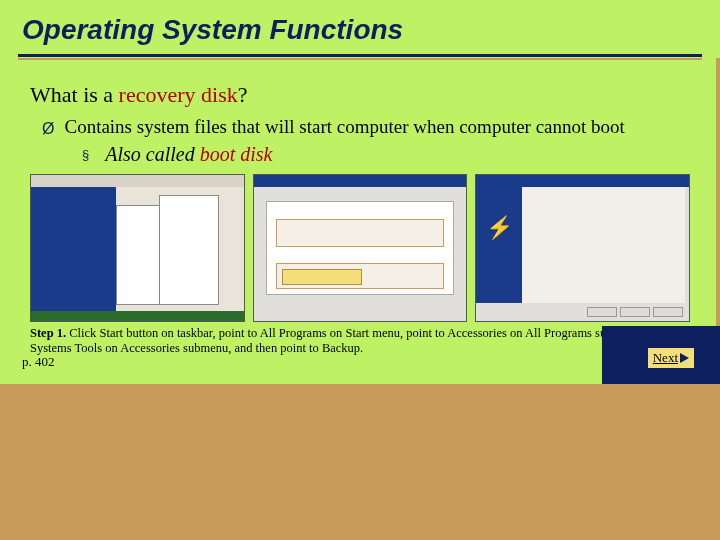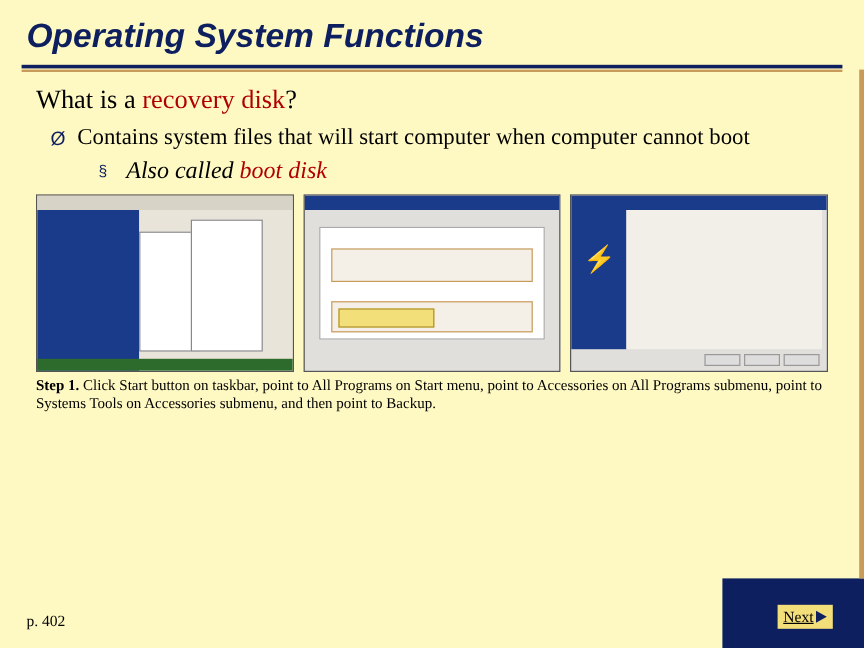--- a/index.html
+++ b/index.html
@@ -9,22 +9,22 @@
     background: #c89b5a;
     font-family: "Times New Roman", Times, serif;
     position: relative;
     overflow: hidden;
   }
   .slide {
     position: absolute;
     top: 0;
     left: 0;
     width: 720px;
-    height: 540px;
-    background: #fef9c3;
+    height: 384px;
+    background: #bef264;
   }
   .title-area {
     padding: 14px 22px 2px 22px;
   }
   .title {
     font-family: Arial, Helvetica, sans-serif;
     font-size: 28px;
     font-weight: bold;
     font-style: italic;
     color: #0d1f5e;
@@ -34,20 +34,21 @@
     border: none;
     border-top: 3px solid #0d1f5e;
   }
   .hr-gold {
     margin: 1px 18px 0 18px;
     border: none;
     border-top: 2px solid #c89b5a;
   }
   .content {
     padding: 10px 30px 0 30px;
+    margin-top: 12px;
   }
   .question {
     font-size: 22px;
     color: #000;
     margin-bottom: 8px;
   }
   .question .hl {
     color: #b00000;
   }
   .bullet-row {

